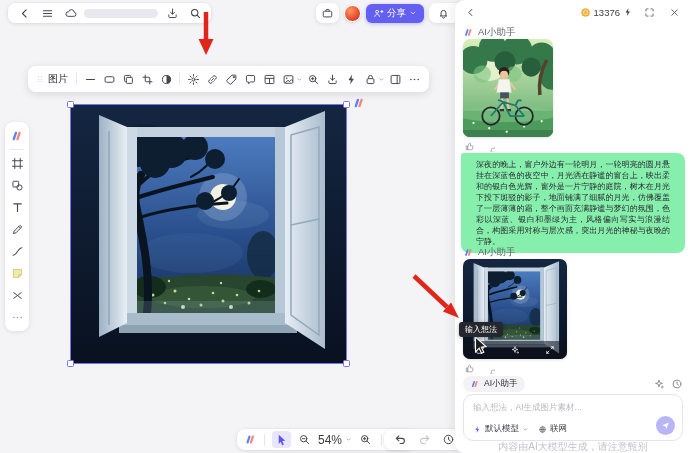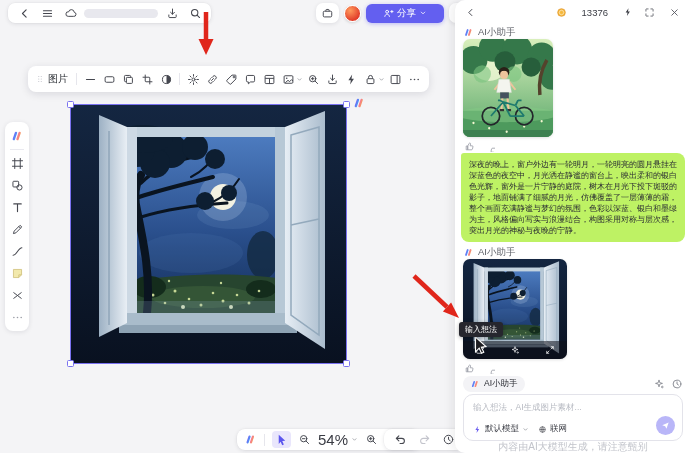--- a/index.html
+++ b/index.html
@@ -17,21 +17,21 @@
   
   .doc-toolbar { left:8px; top:3px; height:20px; padding:0 7px; gap:5px; }
   .title-blur { width:74px; height:9px; border-radius:5px; background:#e8e8ee; }
 
   
   .tr-wrap { position:absolute; left:316px; top:3px; height:20px; display:flex; align-items:center; gap:5px; }
   .tr-pill { display:flex; align-items:center; height:20px; padding:0 5px; background:#fff; border-radius:7px;
              box-shadow:0 1px 4px rgba(20,20,40,.10); gap:4px; }
   .avatar { width:17px; height:17px; border-radius:50%; background:radial-gradient(circle at 35% 30%, #ff9a5c, #e23f2b 70%);
             border:1.5px solid #fff; box-shadow:0 1px 3px rgba(0,0,0,.15); }
-  .share-btn { display:flex; align-items:center; gap:3px; height:19px; padding:0 17px; border-radius:6px;
+  .share-btn { display:flex; align-items:center; gap:3px; height:19px; padding:0 7px; border-radius:6px;
                background:#635ff0; color:#fff; font-size:9.5px; box-shadow:0 1px 4px rgba(99,95,240,.4); }
 
   
   .img-toolbar { left:28px; top:66px; height:26px; padding:0 6px; gap:1px; border-radius:8px;
                  box-shadow:0 2px 8px rgba(20,20,40,.12); }
   .img-toolbar .lbl { font-size:10px; color:#1f2329; margin:0 4px 0 1px; white-space:nowrap; }
   .chev7 { width:7px; height:7px; color:#8a8c94; margin-left:-2px; }
 
   
   .side-toolbar { position:absolute; left:5px; top:122px; width:24px; padding:4px 0; background:#fff; border-radius:8px;
@@ -43,39 +43,39 @@
   .canvas-sel { position:absolute; left:71px; top:105px; width:275px; height:258px; outline:1.5px solid #7a72f0; }
   .canvas-sel svg { width:100%; height:100%; }
   .handle { position:absolute; width:7px; height:7px; background:#fff; border:1.5px solid #7a72f0; border-radius:1.5px; }
   .h-tl{left:-4px;top:-4px;} .h-tr{right:-4px;top:-4px;} .h-bl{left:-4px;bottom:-4px;} .h-br{right:-4px;bottom:-4px;}
   .sel-logo { position:absolute; left:352px; top:96px; width:14px; height:14px; }
 
   
   .bot1 { left:237px; top:429px; height:21px; padding:0 7px; gap:4px; border-radius:8px; }
   .bot2 { left:384px; top:429px; height:21px; padding:0 7px; gap:6px; border-radius:8px; }
   .tool-active { background:#e9e6fc; color:#5b55ee; width:19px; height:17px; }
-  .zoom-num { font-size:15px; color:#3a3c44; margin:0 1px; }
+  .zoom-num { font-size:12px; color:#3a3c44; margin:0 1px; }
   .dim { color:#c3c4cc; }
 
   
   .overlay { position:absolute; pointer-events:none; }
 
   
   .ai-panel { position:absolute; right:0; top:0; width:236px; height:453px; background:#fff;
               border-radius:10px 0 0 10px; box-shadow:-3px 0 10px rgba(20,20,40,.08); }
   .p-header { position:absolute; left:0; right:0; top:0; height:24px; display:flex; align-items:center; padding:0 8px; gap:7px; }
-  .credits { display:flex; align-items:center; gap:15px; margin-left:auto; }
+  .credits { display:flex; align-items:center; gap:3px; margin-left:auto; }
   .credits .num { font-size:9.5px; color:#3a3c44; }
   .bot-label { position:absolute; left:8px; display:flex; align-items:center; gap:4px; font-size:9.5px; color:#5c5f66; }
   .gen-img { position:absolute; left:8px; border-radius:7px; overflow:hidden; box-shadow:0 1px 3px rgba(0,0,0,.12); }
   .gen-img svg { width:100%; height:100%; }
   .fb-row { position:absolute; left:9px; display:flex; gap:9px; color:#9a9da6; }
   .fb-row .i { width:11px; height:11px; }
-  .bubble { position:absolute; left:6px; top:153px; width:224px; background:#bef264; border-radius:3px 8px 8px 8px;
-            padding:6px 8px; font-size:8px; line-height:11px; color:#2a2c33; text-align:justify; }
+  .bubble { position:absolute; left:6px; top:153px; width:224px; background:#86efac; border-radius:3px 8px 8px 8px;
+            padding:6px 15px; font-size:8px; line-height:11px; color:#2a2c33; text-align:justify; }
   .img-overlay { position:absolute; left:0; right:0; bottom:0; height:18px; background:rgba(15,17,26,.55);
                  display:flex; align-items:center; justify-content:space-around; color:#fff; }
   .img-overlay .i { width:10px; height:10px; }
   .tooltip { position:absolute; left:4px; top:322px; height:15px; display:flex; align-items:center; padding:0 6px;
              background:#26262e; color:#fff; font-size:8px; border-radius:3px; white-space:nowrap; z-index:5;
              box-shadow:0 1px 4px rgba(0,0,0,.3); }
   .scene-row { position:absolute; left:8px; right:8px; top:376px; display:flex; align-items:center; }
   .scene-chip { display:flex; align-items:center; gap:4px; height:16px; padding:0 7px; background:#f3f3f6;
                 border-radius:999px; font-size:8.5px; color:#2a2c33; }
   .scene-icons { margin-left:auto; display:flex; gap:6px; color:#7f828b; }

